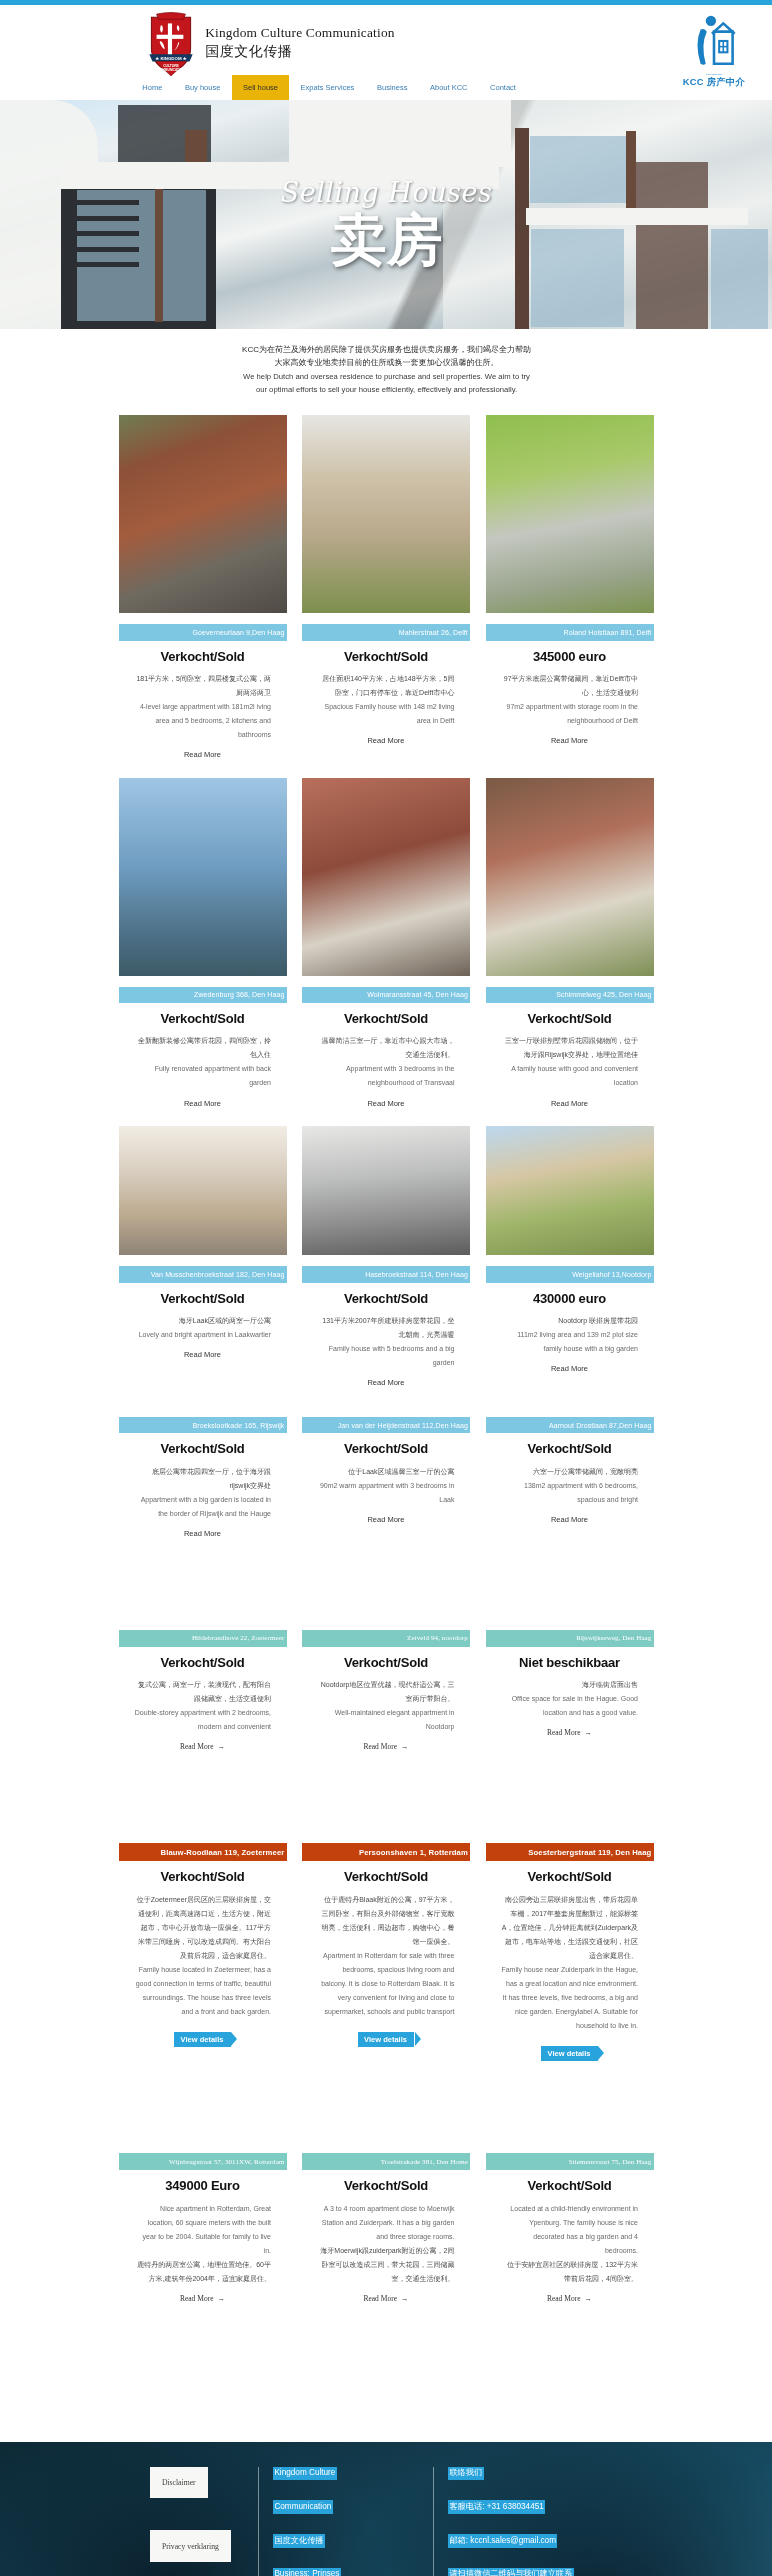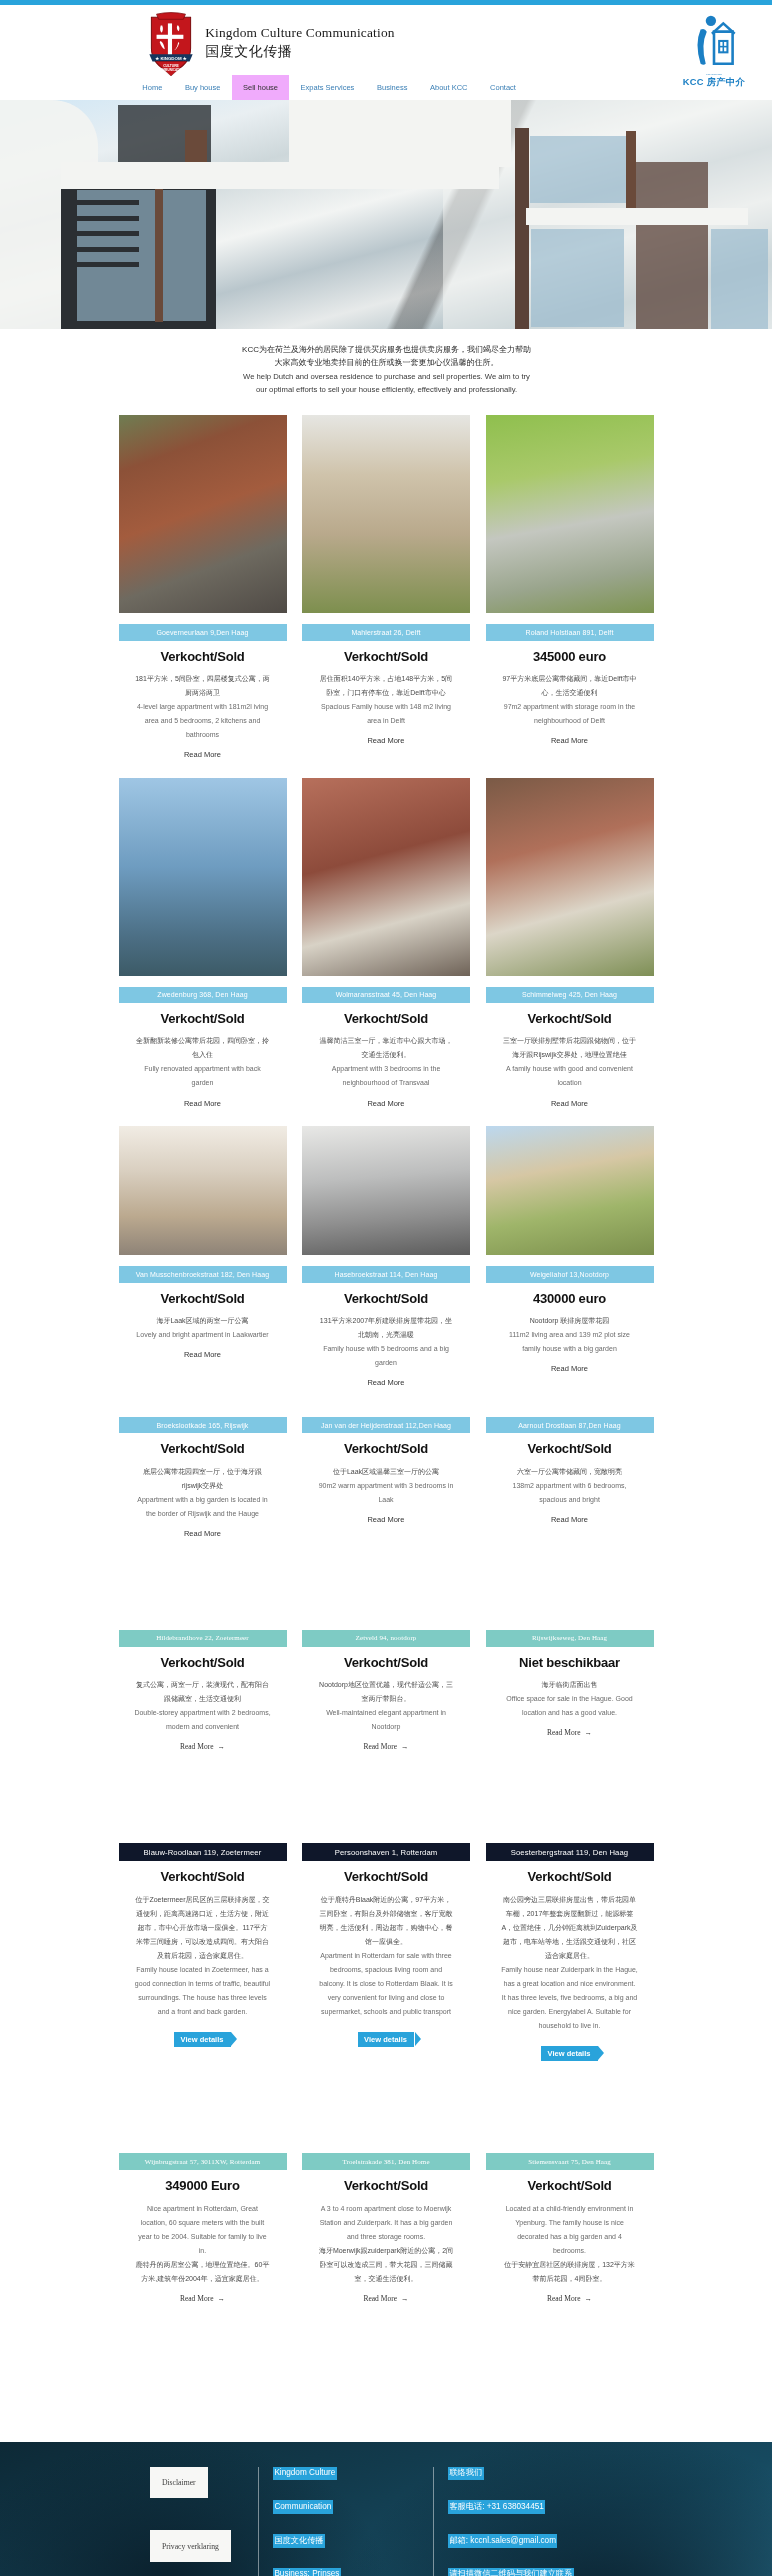--- a/index.html
+++ b/index.html
@@ -83,21 +83,21 @@
   }
   .nav a {
     display: flex;
     align-items: center;
     padding: 0 11.3px;
     font-size: 7.5px;
     color: #3a7fb5;
     text-decoration: none;
     white-space: nowrap;
   }
-  .nav a.active { background: #f0abfc; color: #333; }
+  .nav a.active { background: #eab308; color: #333; }
 
   
   .hero {
     position: relative;
     width: 100%;
     height: 229px;
     overflow: hidden;
     background: linear-gradient(180deg,#7cc3ea 0%,#a9d7f0 35%,#d8e8f2 100%);
   }
   .hero-photo {
@@ -158,42 +158,42 @@
   .row {
     display: flex;
     gap: 15.5px;
     margin-top: 18.5px;
   }
   .card {
     width: 168px;
     display: flex;
     flex-direction: column;
     align-items: center;
-    text-align: center;
+    text-align: right;
   }
   .card .photo {
     width: 100%;
     height: 198px;
     overflow: hidden;
     background: #dfe4e6;
   }
   .card .photo.h250 { height: 129px; }
   .card .label {
     margin-top: 11.3px;
     width: 100%;
     padding: 4.6px 2.1px;
     color: #fff;
     font-size: 7px;
     letter-spacing: 0.1px;
     white-space: nowrap;
     overflow: hidden;
   }
   .card .label.blue { background: #7ec7e3; }
   .card .label.teal { background: #7ecbc4; font-family: "Liberation Serif", serif; }
-  .card .label.brightblue { background: #0f172a; font-weight: normal; font-size: 7.7px; }
+  .card .label.brightblue { background: #c2410c; font-weight: bold; font-size: 7.7px; }
   .card .price {
     margin-top: 8.2px;
     font-size: 13px;
     font-weight: bold;
     color: #111;
     letter-spacing: -0.2px;
   }
   .card .desc {
     margin-top: 8.2px;
     font-size: 7px;
@@ -353,20 +353,24 @@
     <div class="hb wht" style="left:289px;top:0;width:222px;height:67px"></div>
     <div class="hb wht" style="left:443px;top:0;width:330px;height:229px;opacity:.55"></div>
     <div class="hb stn" style="left:515px;top:28px;width:14.4px;height:201px"></div>
     <div class="hb gls" style="left:530px;top:36px;width:98px;height:67px"></div>
     <div class="hb brn" style="left:626px;top:31px;width:10.3px;height:77px"></div>
     <div class="hb stn" style="left:636px;top:62px;width:72px;height:167px;opacity:.75"></div>
     <div class="hb gls" style="left:531px;top:129px;width:93px;height:98px"></div>
     <div class="hb wht" style="left:526px;top:108px;width:222px;height:16.5px"></div>
     <div class="hb gls" style="left:711px;top:129px;width:57px;height:100px"></div>
   </div>
+  <div class="hero-title">
+    <div class="hero-script">Selling Houses</div>
+    <div class="hero-cn">卖房</div>
+  </div>
 </div>
 
 <div class="intro">
   <p class="cn">KCC为在荷兰及海外的居民除了提供买房服务也提供卖房服务，我们竭尽全力帮助大家高效专业地卖掉目前的住所或换一套更加心仪温馨的住所。</p>
   <p class="en">We help Dutch and oversea residence to purchase and sell properties. We aim to try our optimal efforts to sell your house efficiently, effectively and professionally.</p>
 </div>
 
 <div class="wrap" id="rows">
     <div class="row">
       <div class="card">

